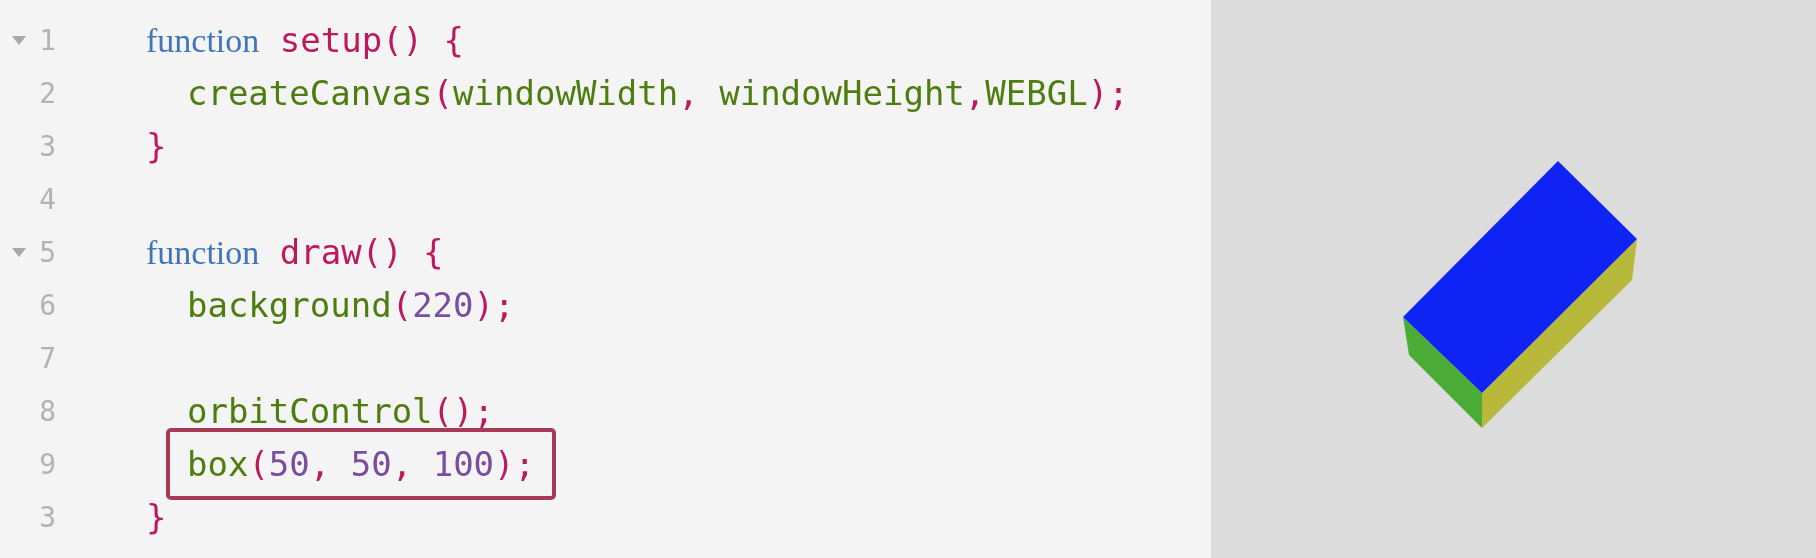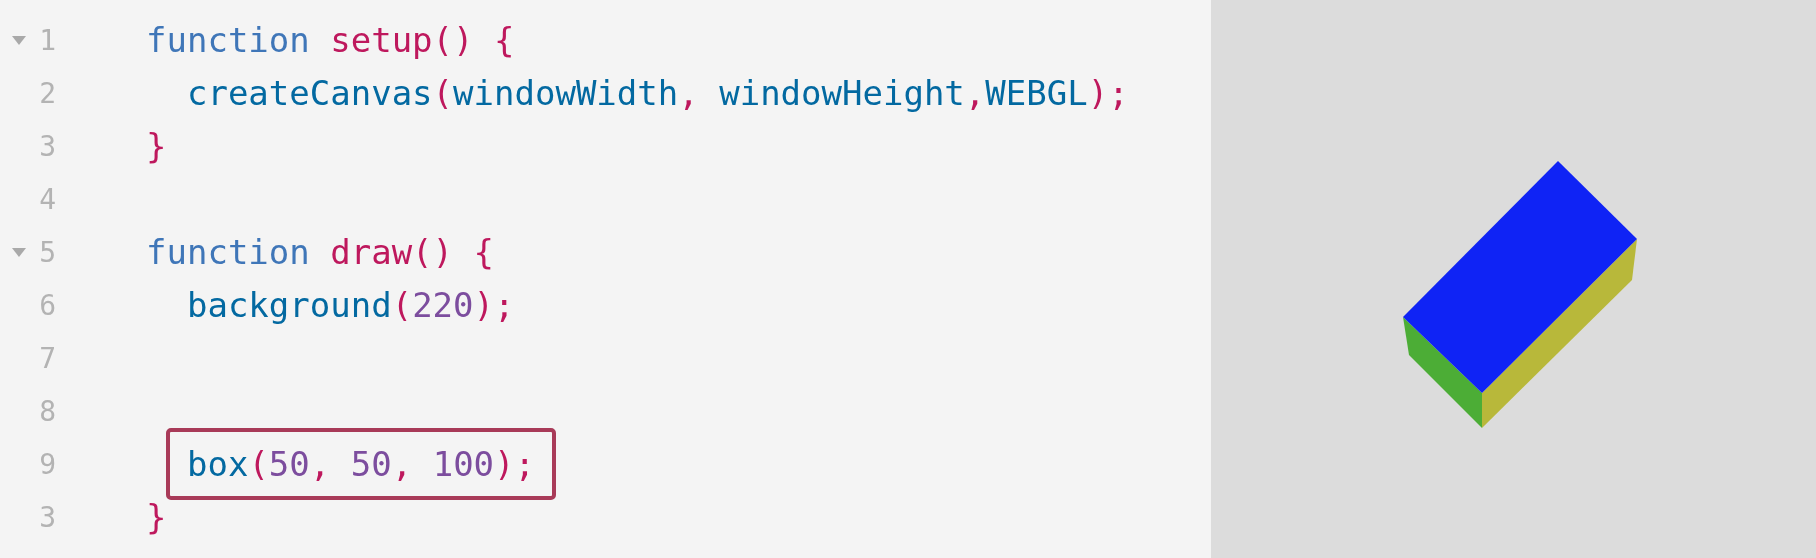--- a/index.html
+++ b/index.html
@@ -41,22 +41,22 @@
     margin-top: -5px;
     width: 0; height: 0;
     border-left: 7px solid transparent;
     border-right: 7px solid transparent;
     border-top: 9px solid #a9a9a9;
   }
   .code {
     padding-left: 90px;
     color: #333333;
   }
-  .tok-keyword { color: #3f76b8; }
-  .tok-builtin { color: #0369a1; }
+  .tok-keyword { color: #3f76b8; font-family: Liberation Serif, serif; }
+  .tok-builtin { color: #4d7c0f; }
   .tok-number  { color: #7c4d9e; }
   .tok-plain   { color: #be185d; }
   .hl {
     border: 4px solid #a83a58;
     border-radius: 5px;
     padding: 12px 17px;
     margin: 0 -21px;
   }
 
   
@@ -73,21 +73,21 @@
 
 <div class="editor">
   <div>
       <div class="line"><div class="gutter-cell"><span class="fold"></span><span>1</span></div><div class="code"><span class="tok-keyword">function</span><span class="tok-plain"> setup() {</span></div></div>
       <div class="line"><div class="gutter-cell"><span>2</span></div><div class="code">  <span class="tok-builtin">createCanvas</span><span class="tok-plain">(</span><span class="tok-builtin">windowWidth</span><span class="tok-plain">, </span><span class="tok-builtin">windowHeight</span><span class="tok-plain">,</span><span class="tok-builtin">WEBGL</span><span class="tok-plain">);</span></div></div>
       <div class="line"><div class="gutter-cell"><span>3</span></div><div class="code"><span class="tok-plain">}</span></div></div>
       <div class="line"><div class="gutter-cell"><span>4</span></div><div class="code"></div></div>
       <div class="line"><div class="gutter-cell"><span class="fold"></span><span>5</span></div><div class="code"><span class="tok-keyword">function</span><span class="tok-plain"> draw() {</span></div></div>
       <div class="line"><div class="gutter-cell"><span>6</span></div><div class="code">  <span class="tok-builtin">background</span><span class="tok-plain">(</span><span class="tok-number">220</span><span class="tok-plain">);</span></div></div>
       <div class="line"><div class="gutter-cell"><span>7</span></div></div>
-      <div class="line"><div class="gutter-cell"><span>8</span></div></div>
+      <div class="line"><div class="gutter-cell"><span>8</span></div><div class="code">  <span class="tok-builtin">orbitControl</span><span class="tok-plain">();</span></div></div>
       <div class="line"><div class="gutter-cell"><span>9</span></div><div class="code">  <span class="hl"><span class="tok-builtin">box</span><span class="tok-plain">(</span><span class="tok-number">50</span><span class="tok-plain">, </span><span class="tok-number">50</span><span class="tok-plain">, </span><span class="tok-number">100</span><span class="tok-plain">);</span></span></div></div>
       <div class="line"><div class="gutter-cell"><span>3</span></div><div class="code"><span class="tok-plain">}</span></div></div>
     </div>
 </div>
 
 <div class="preview">
   <svg width="605" height="558" viewBox="0 0 605 558" xmlns="http://www.w3.org/2000/svg">
       <polygon points="426,239 271,393 271,428 421,280" fill="#b8b83a"></polygon>
       <polygon points="192,317 271,393 271,428 198,355" fill="#4cad36"></polygon>
       <polygon points="347,161 426,239 271,393 192,317" fill="#0f23f5"></polygon>

